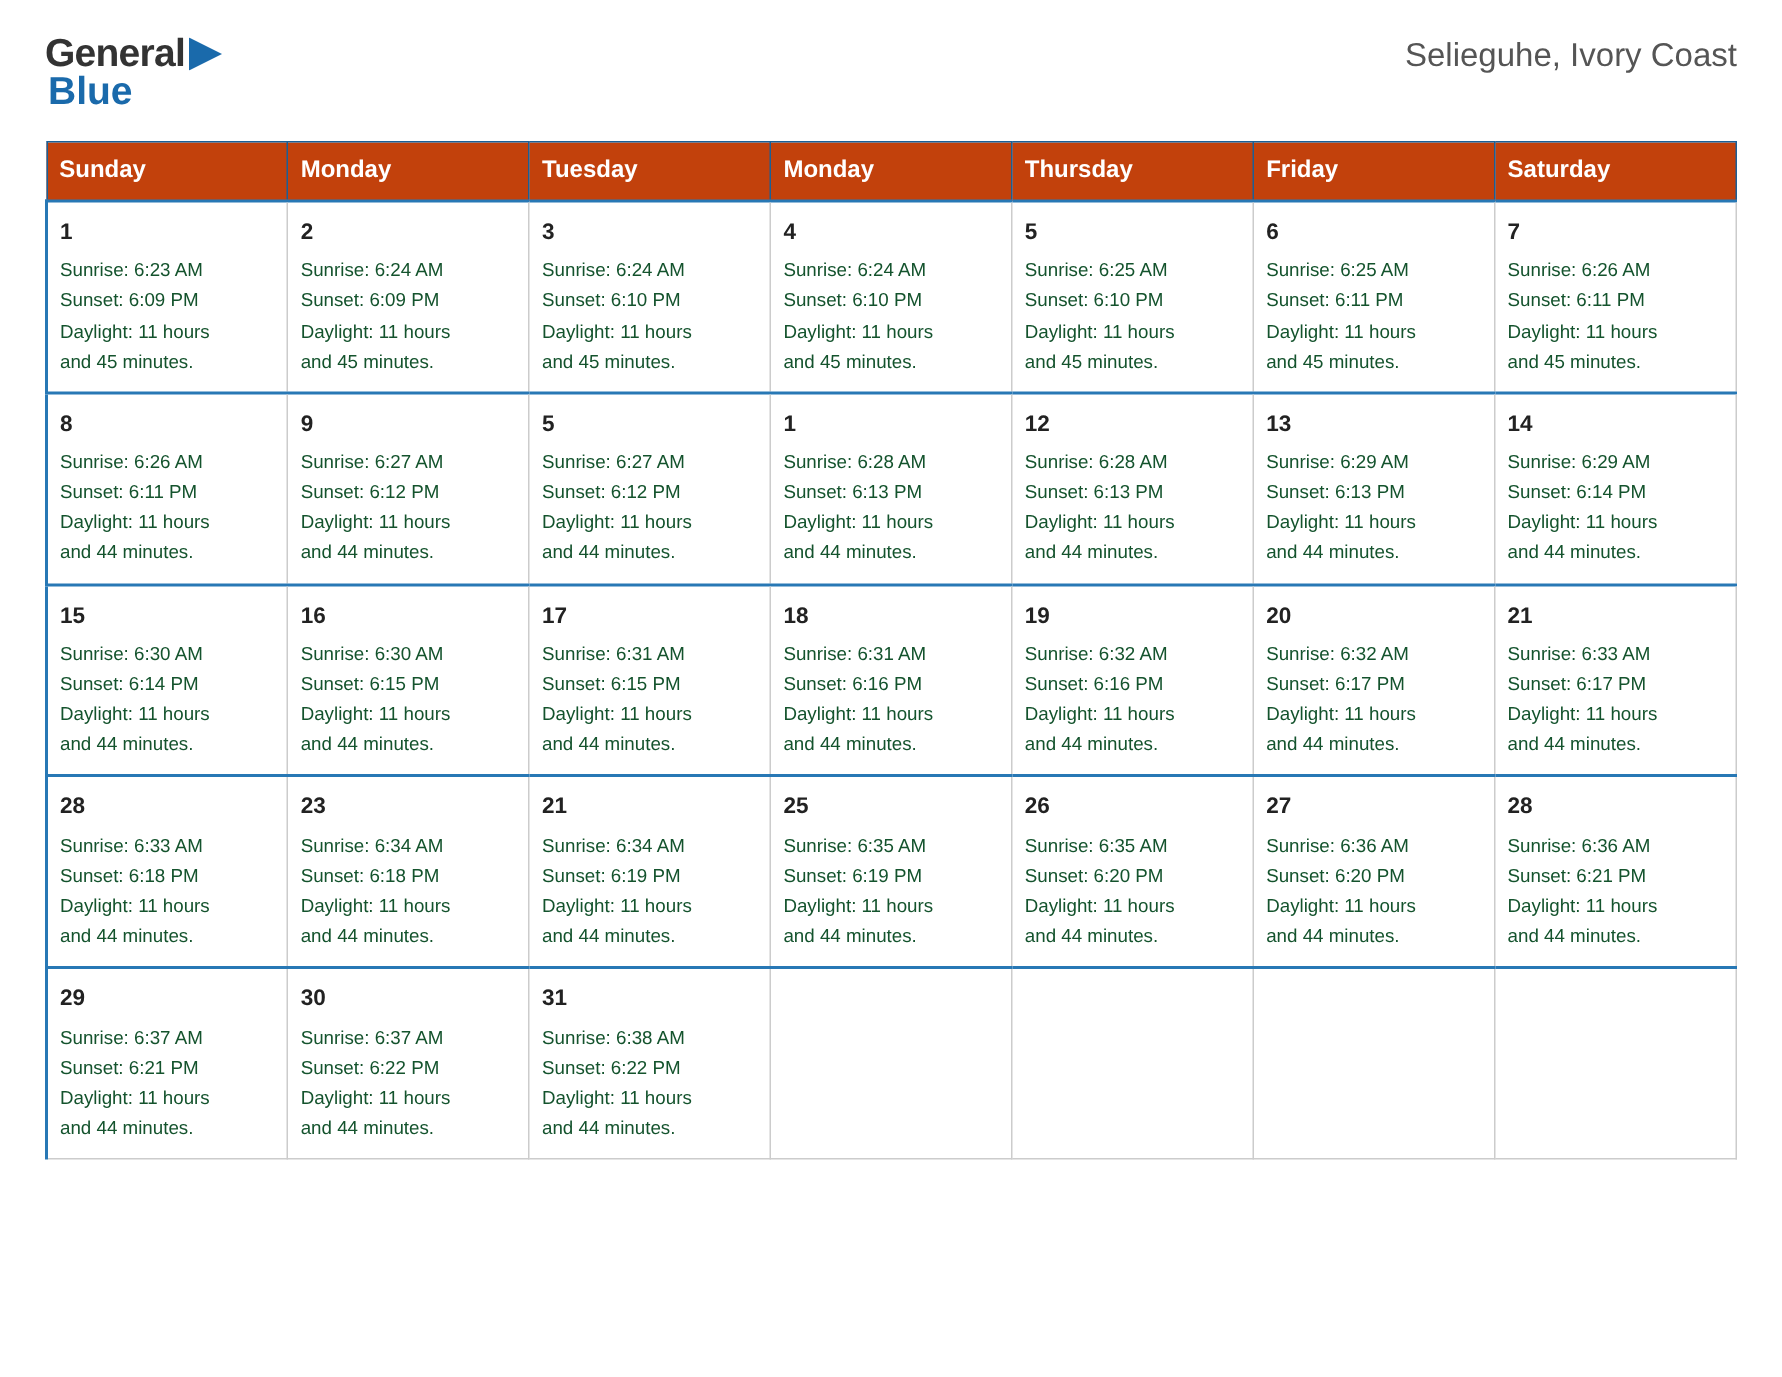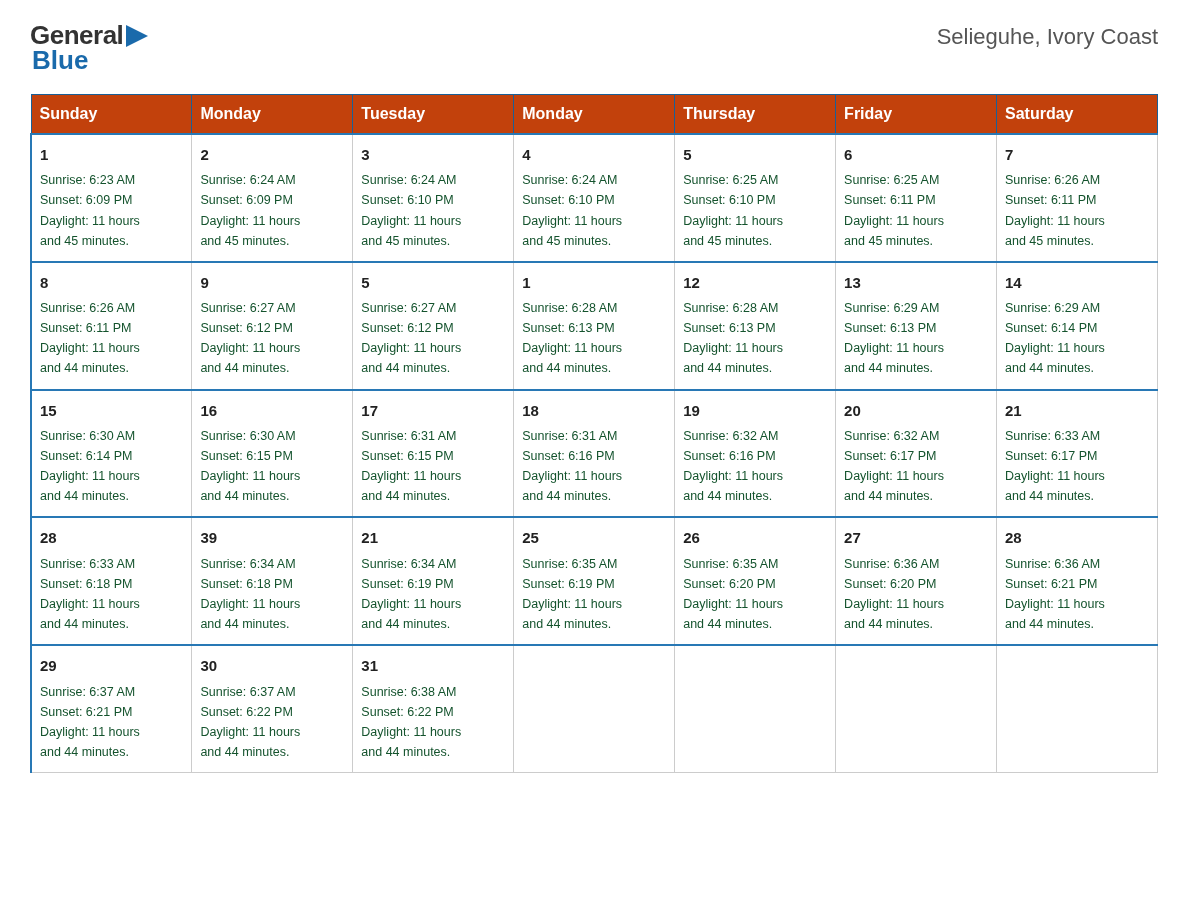--- a/index.html
+++ b/index.html
@@ -155,21 +155,21 @@
         <td><span class="day-number">15</span><span class="day-info">Sunrise: 6:30 AM<br>Sunset: 6:14 PM<br>Daylight: 11 hours<br>and 44 minutes.</span></td>
         <td><span class="day-number">16</span><span class="day-info">Sunrise: 6:30 AM<br>Sunset: 6:15 PM<br>Daylight: 11 hours<br>and 44 minutes.</span></td>
         <td><span class="day-number">17</span><span class="day-info">Sunrise: 6:31 AM<br>Sunset: 6:15 PM<br>Daylight: 11 hours<br>and 44 minutes.</span></td>
         <td><span class="day-number">18</span><span class="day-info">Sunrise: 6:31 AM<br>Sunset: 6:16 PM<br>Daylight: 11 hours<br>and 44 minutes.</span></td>
         <td><span class="day-number">19</span><span class="day-info">Sunrise: 6:32 AM<br>Sunset: 6:16 PM<br>Daylight: 11 hours<br>and 44 minutes.</span></td>
         <td><span class="day-number">20</span><span class="day-info">Sunrise: 6:32 AM<br>Sunset: 6:17 PM<br>Daylight: 11 hours<br>and 44 minutes.</span></td>
         <td><span class="day-number">21</span><span class="day-info">Sunrise: 6:33 AM<br>Sunset: 6:17 PM<br>Daylight: 11 hours<br>and 44 minutes.</span></td>
       </tr>
       <tr class="week-row">
         <td><span class="day-number">28</span><span class="day-info">Sunrise: 6:33 AM<br>Sunset: 6:18 PM<br>Daylight: 11 hours<br>and 44 minutes.</span></td>
-        <td><span class="day-number">39</span><span class="day-info">Sunrise: 6:34 AM<br>Sunset: 6:18 PM<br>Daylight: 11 hours<br>and 44 minutes.</span></td>
+        <td><span class="day-number">23</span><span class="day-info">Sunrise: 6:34 AM<br>Sunset: 6:18 PM<br>Daylight: 11 hours<br>and 44 minutes.</span></td>
         <td><span class="day-number">21</span><span class="day-info">Sunrise: 6:34 AM<br>Sunset: 6:19 PM<br>Daylight: 11 hours<br>and 44 minutes.</span></td>
         <td><span class="day-number">25</span><span class="day-info">Sunrise: 6:35 AM<br>Sunset: 6:19 PM<br>Daylight: 11 hours<br>and 44 minutes.</span></td>
         <td><span class="day-number">26</span><span class="day-info">Sunrise: 6:35 AM<br>Sunset: 6:20 PM<br>Daylight: 11 hours<br>and 44 minutes.</span></td>
         <td><span class="day-number">27</span><span class="day-info">Sunrise: 6:36 AM<br>Sunset: 6:20 PM<br>Daylight: 11 hours<br>and 44 minutes.</span></td>
         <td><span class="day-number">28</span><span class="day-info">Sunrise: 6:36 AM<br>Sunset: 6:21 PM<br>Daylight: 11 hours<br>and 44 minutes.</span></td>
       </tr>
       <tr class="week-row">
         <td><span class="day-number">29</span><span class="day-info">Sunrise: 6:37 AM<br>Sunset: 6:21 PM<br>Daylight: 11 hours<br>and 44 minutes.</span></td>
         <td><span class="day-number">30</span><span class="day-info">Sunrise: 6:37 AM<br>Sunset: 6:22 PM<br>Daylight: 11 hours<br>and 44 minutes.</span></td>
         <td><span class="day-number">31</span><span class="day-info">Sunrise: 6:38 AM<br>Sunset: 6:22 PM<br>Daylight: 11 hours<br>and 44 minutes.</span></td>

